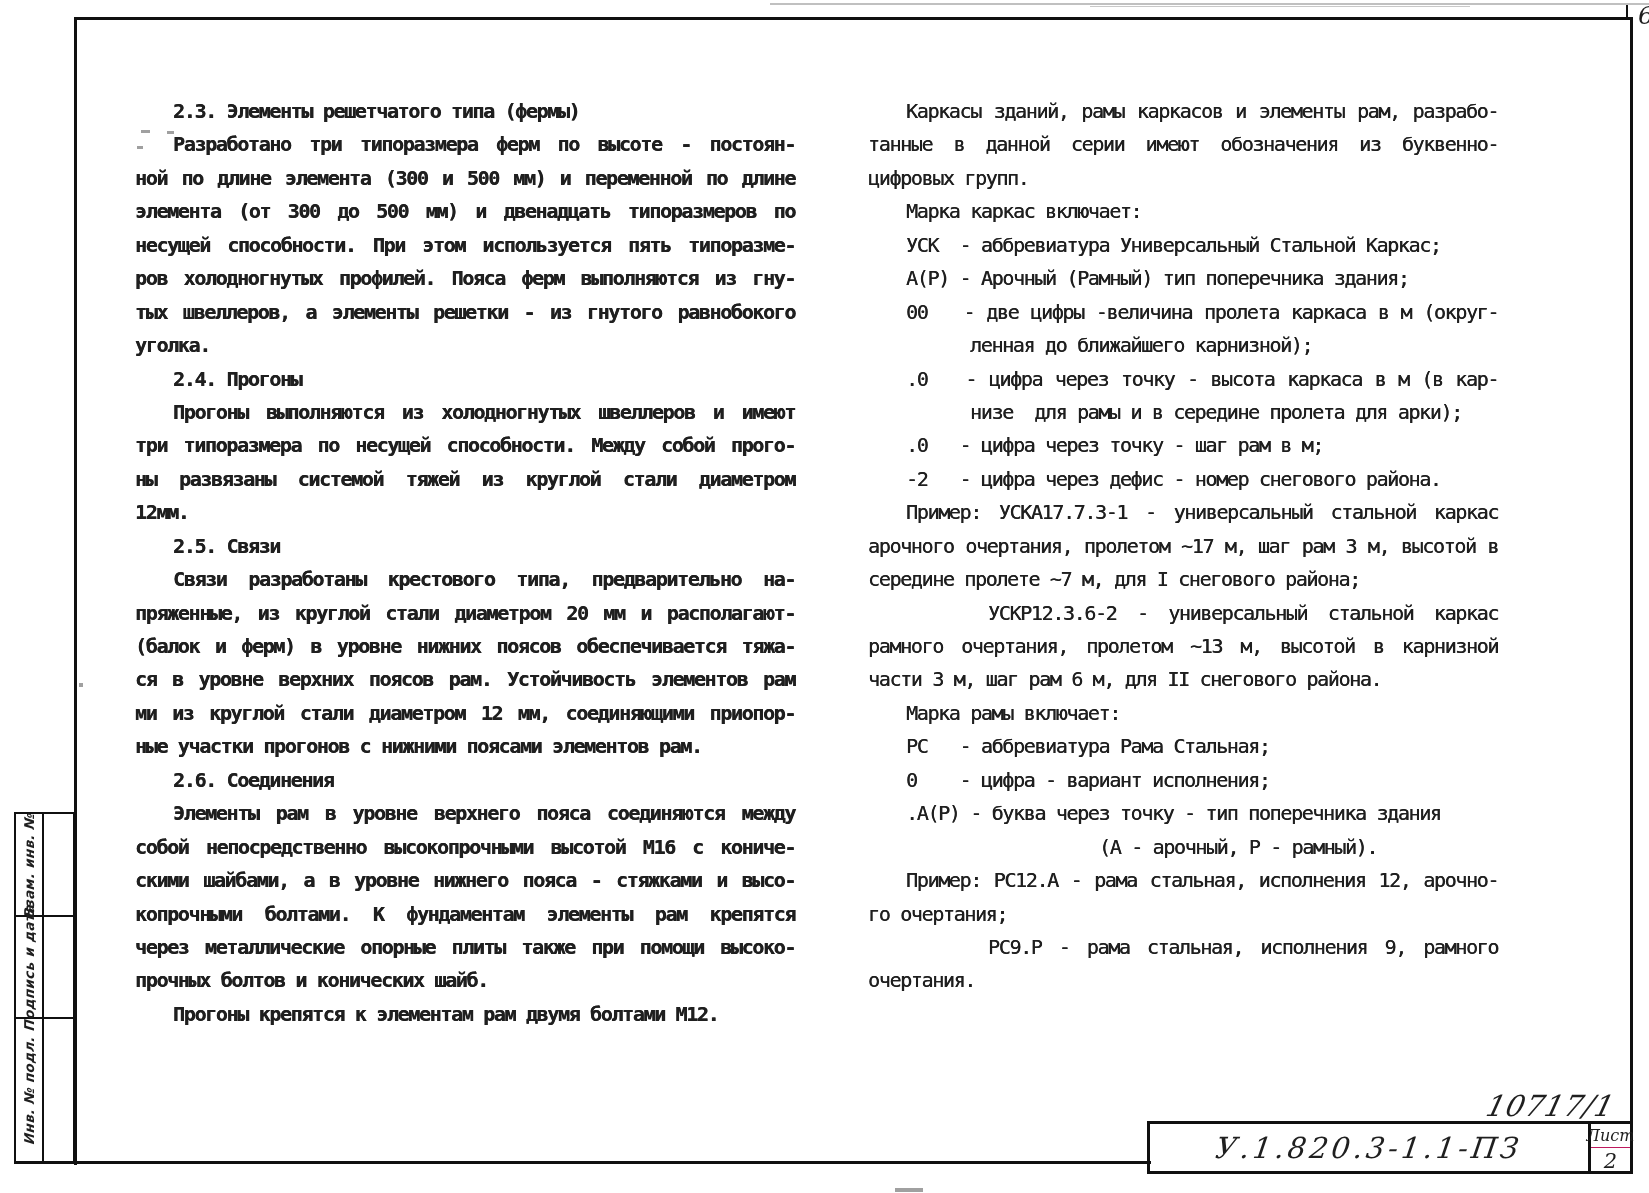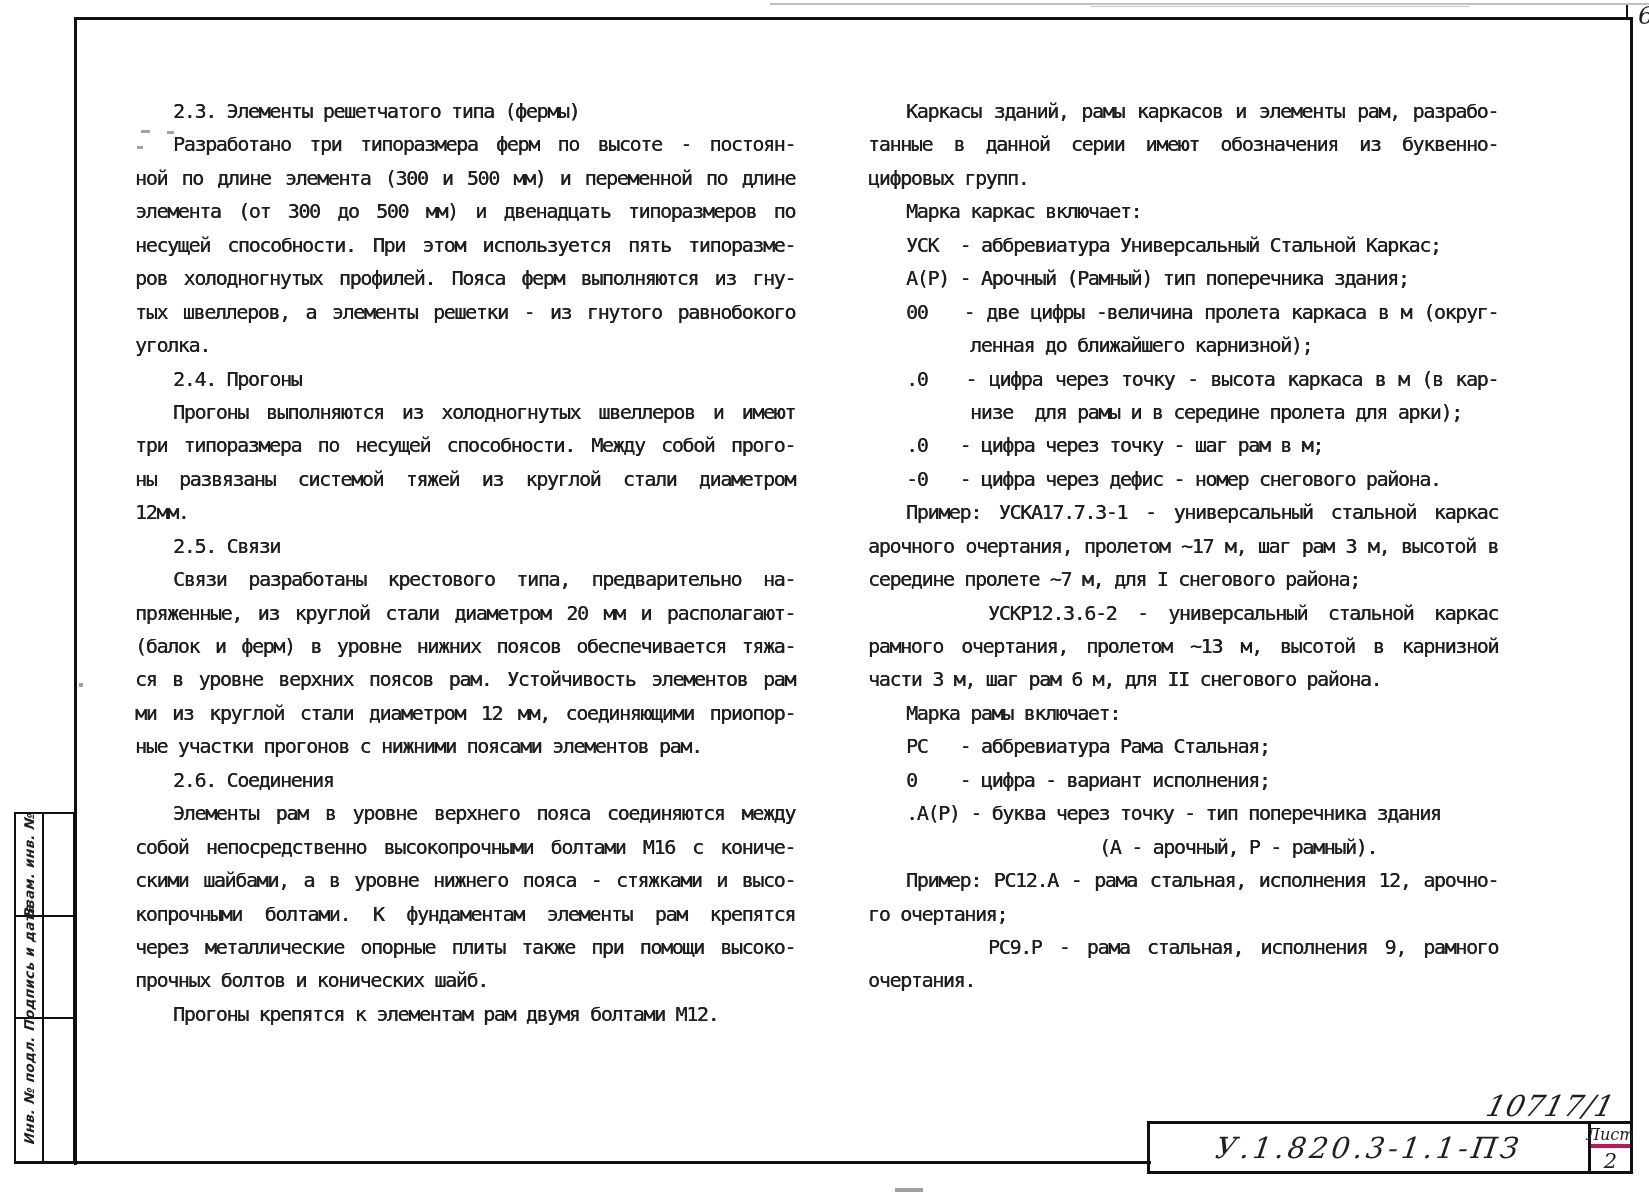--- a/index.html
+++ b/index.html
@@ -40,21 +40,21 @@
   
   .tblock { position:absolute; left:1147px; top:1121px; width:486px; height:53px;
             border:3px solid #101010; }
   .tblock-divider { position:absolute; top:0; bottom:0; left:438px; width:3px; background:#101010; }
   .tblock-main { position:absolute; left:0; top:0; width:438px; height:100%;
             display:flex; align-items:center; justify-content:center; }
   .hand { font-family:"DejaVu Serif", serif; font-style:italic; }
   .tblock-main span { font-size:29px; letter-spacing:3.5px; transform:skewX(-8deg); }
   .tblock-right { position:absolute; left:441px; top:0; right:0; bottom:0; }
   .tblock-sheet-label { position:absolute; left:0; right:0; top:0; height:24px;
-            border-bottom:4px solid #be185d; display:flex; align-items:center; justify-content:center;
+            border-bottom:1px solid #be185d; display:flex; align-items:center; justify-content:center;
             font-size:16px; }
   .tblock-sheet-num { position:absolute; left:0; right:0; top:26px; bottom:0;
             display:flex; align-items:center; justify-content:center; font-size:21px; }
   .docnum { position:absolute; left:1487px; top:1089px; font-size:29px;
             letter-spacing:1px; transform:skewX(-14deg); }
 
   .corner-glyph { position:absolute; left:1638px; top:1px; font-size:25px; }
   .artifact { position:absolute; background:#6d6d6d; opacity:0.65; }
 </style>
 </head>
@@ -70,21 +70,21 @@
 
 <div class="frame-line" style="left:1626px; top:5px; width:2px; height:15px;"></div>
 <div class="corner-glyph hand">6</div>
 
 <div class="artifact" style="left:141px; top:130px; width:9px; height:3px;"></div>
 <div class="artifact" style="left:167px; top:131px; width:7px; height:3px;"></div>
 <div class="artifact" style="left:137px; top:146px; width:6px; height:3px;"></div>
 <div class="artifact" style="left:79px; top:683px; width:4px; height:4px;"></div>
 <div class="artifact" style="left:895px; top:1188px; width:28px; height:4px;"></div>
 
-<div class="col" style="left:135px; top:95px; width:660px;">
+<div class="col" style="left:135px; top:95px; width:660px;font-weight:bold;">
     <div class="line ind1">2.3. Элементы решетчатого типа (фермы)</div>
     <div class="line just ind1">Разработано три типоразмера ферм по высоте - постоян-</div>
     <div class="line just">ной по длине элемента (300 и 500 мм) и переменной по длине</div>
     <div class="line just">элемента (от 300 до 500 мм) и двенадцать типоразмеров по</div>
     <div class="line just">несущей способности. При этом используется пять типоразме-</div>
     <div class="line just">ров холодногнутых профилей. Пояса ферм выполняются из гну-</div>
     <div class="line just">тых швеллеров, а элементы решетки - из гнутого равнобокого</div>
     <div class="line">уголка.</div>
     <div class="line ind1">2.4. Прогоны</div>
     <div class="line just ind1">Прогоны выполняются из холодногнутых швеллеров и имеют</div>
@@ -93,41 +93,41 @@
     <div class="line">12мм.</div>
     <div class="line ind1">2.5. Связи</div>
     <div class="line just ind1">Связи разработаны крестового типа, предварительно на-</div>
     <div class="line just">пряженные, из круглой стали диаметром 20 мм и располагают-</div>
     <div class="line just">(балок и ферм) в уровне нижних поясов обеспечивается тяжа-</div>
     <div class="line just">ся в уровне верхних поясов рам. Устойчивость элементов рам</div>
     <div class="line just">ми из круглой стали диаметром 12 мм, соединяющими приопор-</div>
     <div class="line">ные участки прогонов с нижними поясами элементов рам.</div>
     <div class="line ind1">2.6. Соединения</div>
     <div class="line just ind1">Элементы рам в уровне верхнего пояса соединяются между</div>
-    <div class="line just">собой непосредственно высокопрочными болтами М16 с кониче-</div>
+    <div class="line just">собой непосредственно высокопрочными высотой М16 с кониче-</div>
     <div class="line just">скими шайбами, а в уровне нижнего пояса - стяжками и высо-</div>
     <div class="line just">копрочными болтами. К фундаментам элементы рам крепятся</div>
     <div class="line just">через металлические опорные плиты также при помощи высоко-</div>
     <div class="line">прочных болтов и конических шайб.</div>
     <div class="line ind1">Прогоны крепятся к элементам рам двумя болтами М12.</div>
   </div>
 
 <div class="col" style="left:868px; top:95px; width:630px;">
     <div class="line just ind1">Каркасы зданий, рамы каркасов и элементы рам, разрабо-</div>
     <div class="line just">танные в данной серии имеют обозначения из буквенно-</div>
     <div class="line">цифровых групп.</div>
     <div class="line ind1">Марка каркас включает:</div>
     <div class="line ind1">УСК  - аббревиатура Универсальный Стальной Каркас;</div>
     <div class="line ind1">А(Р) - Арочный (Рамный) тип поперечника здания;</div>
     <div class="line just ind1">00   - две цифры -величина пролета каркаса в м (округ-</div>
     <div class="line ind2">ленная до ближайшего карнизной);</div>
     <div class="line just ind1">.0   - цифра через точку - высота каркаса в м (в кар-</div>
     <div class="line ind2">низе  для рамы и в середине пролета для арки);</div>
     <div class="line ind1">.0   - цифра через точку - шаг рам в м;</div>
-    <div class="line ind1">-0   - цифра через дефис - номер снегового района.</div>
+    <div class="line ind1">-2   - цифра через дефис - номер снегового района.</div>
     <div class="line just ind1">Пример: УСКА17.7.3-1 - универсальный стальной каркас</div>
     <div class="line just">арочного очертания, пролетом ~17 м, шаг рам 3 м, высотой в</div>
     <div class="line">середине пролете ~7 м, для I снегового района;</div>
     <div class="line just ind4">УСКР12.3.6-2 - универсальный стальной каркас</div>
     <div class="line just">рамного очертания, пролетом ~13 м, высотой в карнизной</div>
     <div class="line">части 3 м, шаг рам 6 м, для II снегового района.</div>
     <div class="line ind1">Марка рамы включает:</div>
     <div class="line ind1">РС   - аббревиатура Рама Стальная;</div>
     <div class="line ind1">0    - цифра - вариант исполнения;</div>
     <div class="line ind1">.А(Р) - буква через точку - тип поперечника здания</div>

